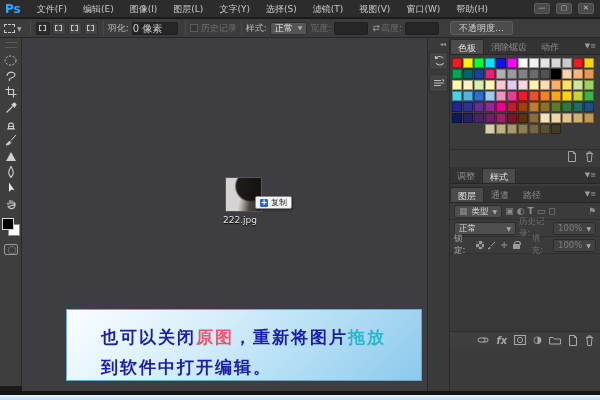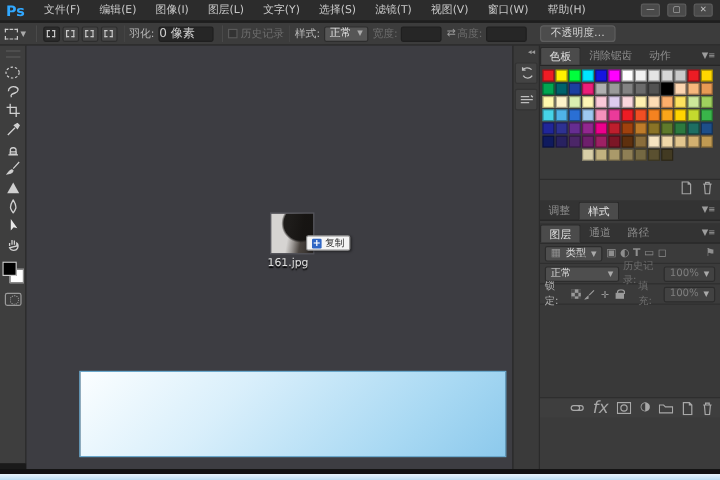--- a/index.html
+++ b/index.html
@@ -109,21 +109,21 @@
   .filter-icon{color:#8e8e8e;font-size:9px;line-height:13px;}
   .filter-icon.tee{font-weight:bold;}
   .lock-icon{width:10px;height:10px;display:inline-flex;align-items:center;justify-content:center;color:#9a9a9a;font-size:8px;}
   .checker{background:repeating-conic-gradient(#9a9a9a 0 25%,#4a4a4a 0 50%) 0 0/6px 6px;width:8px;height:8px;}
   .padlock{position:relative;width:7px;height:5px;background:#9a9a9a;margin-top:3px;}
   .padlock::before{content:"";position:absolute;left:1px;top:-3px;width:5px;height:3px;
     border:1px solid #9a9a9a;border-bottom:none;border-radius:3px 3px 0 0;}
   .layers-list{height:78px;background:#393939;border-bottom:1px solid #2c2c2c;}
   .layers-bottom{height:16px;display:flex;align-items:center;justify-content:flex-end;gap:7px;padding:0 6px;
     background:#3e3e3e;}
-  .fx-txt{color:#a8a8a8;font-size:14px;font-style:italic;font-weight:normal;}
+  .fx-txt{color:#a8a8a8;font-size:10px;font-style:italic;font-weight:bold;}
   .half-circle{color:#a8a8a8;font-size:10px;line-height:10px;}
 </style>
 </head>
 <body>
 
 <div class="app">
 
   <div class="menubar">
     <span class="ps-logo">Ps</span>
     <span class="menu-item">文件(F)</span>
@@ -238,23 +238,25 @@
     </span>
     <span class="quickmask"></span>
   </div>
 
   <div class="canvas">
     <div class="thumb"></div>
     <div class="drag-tooltip">
       <span class="plus-badge">+</span>
       <span>复制</span>
     </div>
-    <div class="filename">161.jpg</div>
+    <div class="filename">222.jpg</div>
 
     <div class="banner">
+      <div><span>也可以关闭</span><span class="seg-red">原图</span><span>，重新将图片</span><span class="seg-cyan">拖放</span></div>
+      <div>到软件中打开编辑。</div>
     </div>
   </div>
 
   <div class="icon-strip">
     <span class="strip-collapse">◂◂</span>
     <div class="strip-btn">
       <svg width="12" height="12" viewBox="0 0 12 12">
           <path d="M10 3 C8 1 4 1 2.5 3.5 M2.5 1 v2.5 h2.5 M3 8 C5 11 9 10.5 10.5 8" fill="none" stroke="#bdbdbd" stroke-width="1.1"></path>
         </svg>
     </div>

